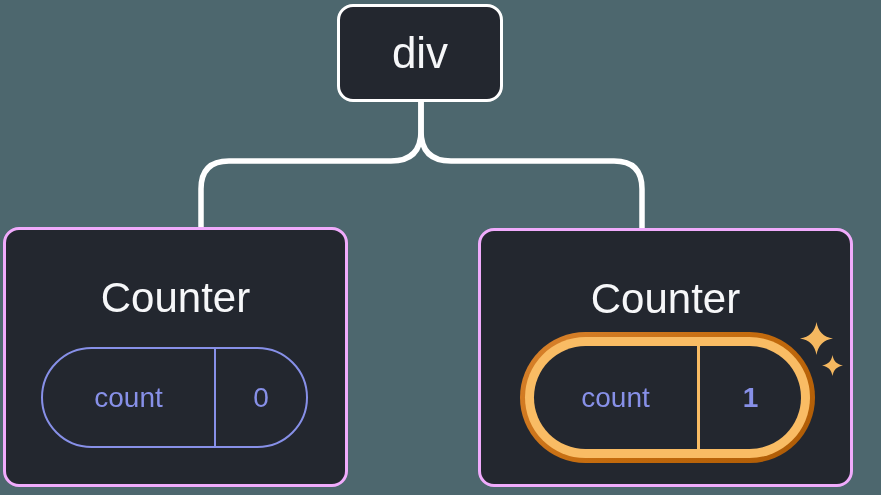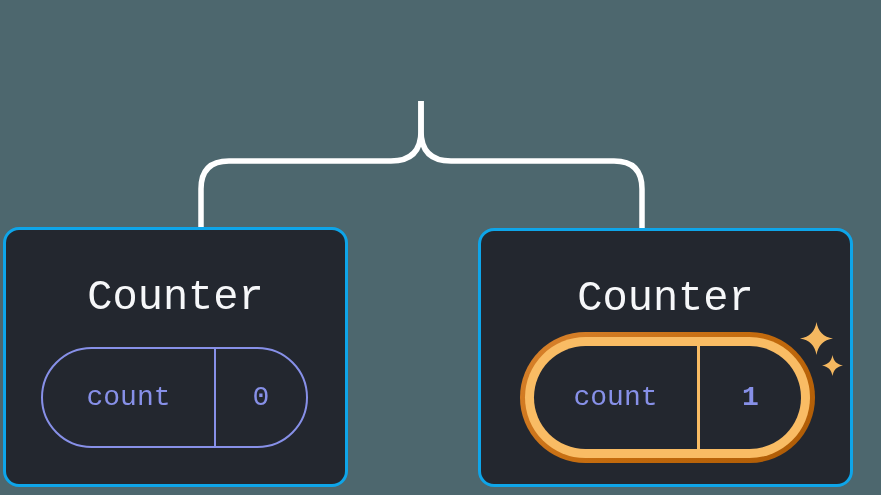--- a/index.html
+++ b/index.html
@@ -30,23 +30,22 @@
     border-radius: 16px;
     display: flex; align-items: center; justify-content: center;
     color: #F6F7F9;
     font-size: 44px;
   }
 
   
   .card {
     position: absolute;
     background: #23272F;
-    border: 3px solid #0ea5e9;
+    border: 3px solid #f0abfc;
     border-radius: 16px;
-    font-family: Liberation Mono, monospace;
   }
   .card-left  { left: 3px;   top: 227px; width: 345px; height: 260px; }
   .card-right { left: 478px; top: 228px; width: 375px; height: 259px; }
 
   .card-title {
     position: absolute;
     top: 44px; left: 0; right: 0;
     text-align: center;
     color: #F6F7F9;
     font-size: 42px;
@@ -109,20 +108,23 @@
 </head>
 <body>
 
 <div class="canvas">
 
   <svg class="connector-svg" viewBox="0 0 881 495" fill="none" xmlns="http://www.w3.org/2000/svg">
     <path d="M421 101 V131 Q421 161 391 161 H229 Q201 161 201 189 V232" stroke="#FFFFFF" stroke-width="5.5" fill="none"></path>
     <path d="M421 101 V131 Q421 161 451 161 H614 Q642 161 642 189 V232" stroke="#FFFFFF" stroke-width="5.5" fill="none"></path>
   </svg>
 
+  <div class="root-node">
+    <span>div</span>
+  </div>
 
   <div class="card card-left">
     <div class="card-title">Counter</div>
     <div class="pill pill-plain">
       <div class="pill-key">count</div>
       <div class="pill-value">0</div>
     </div>
   </div>
 
   <div class="card card-right">

